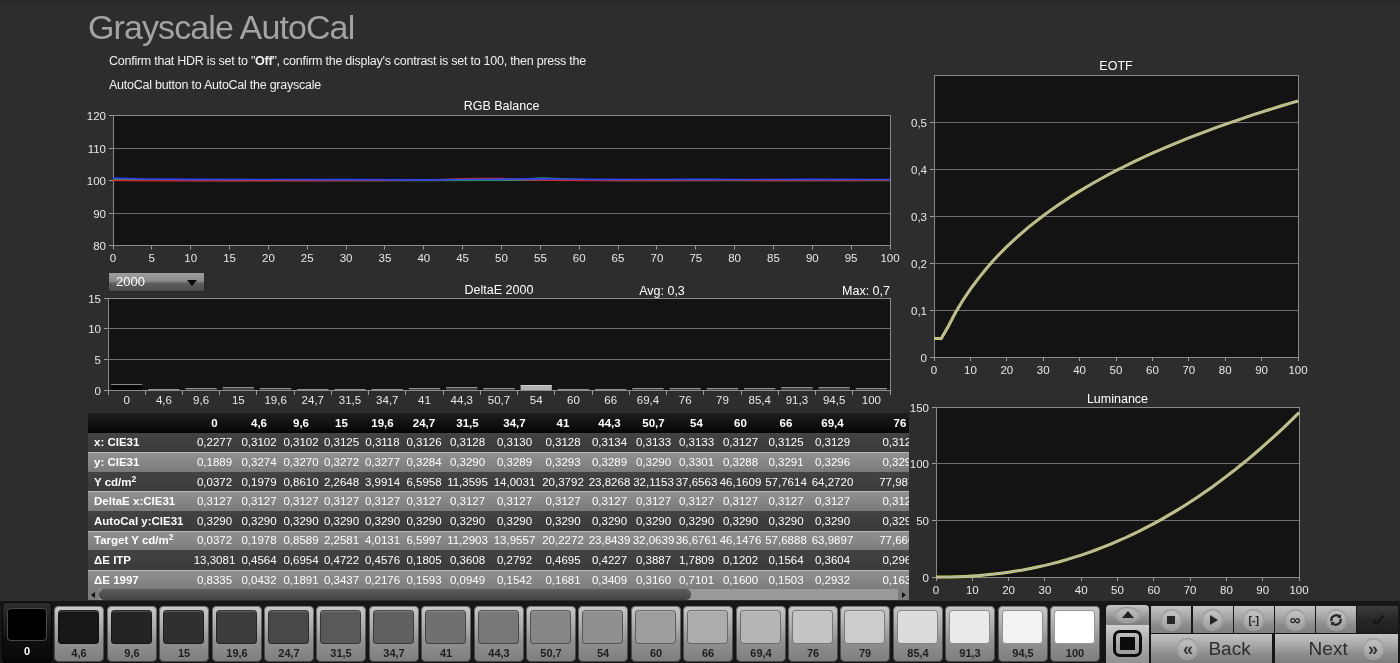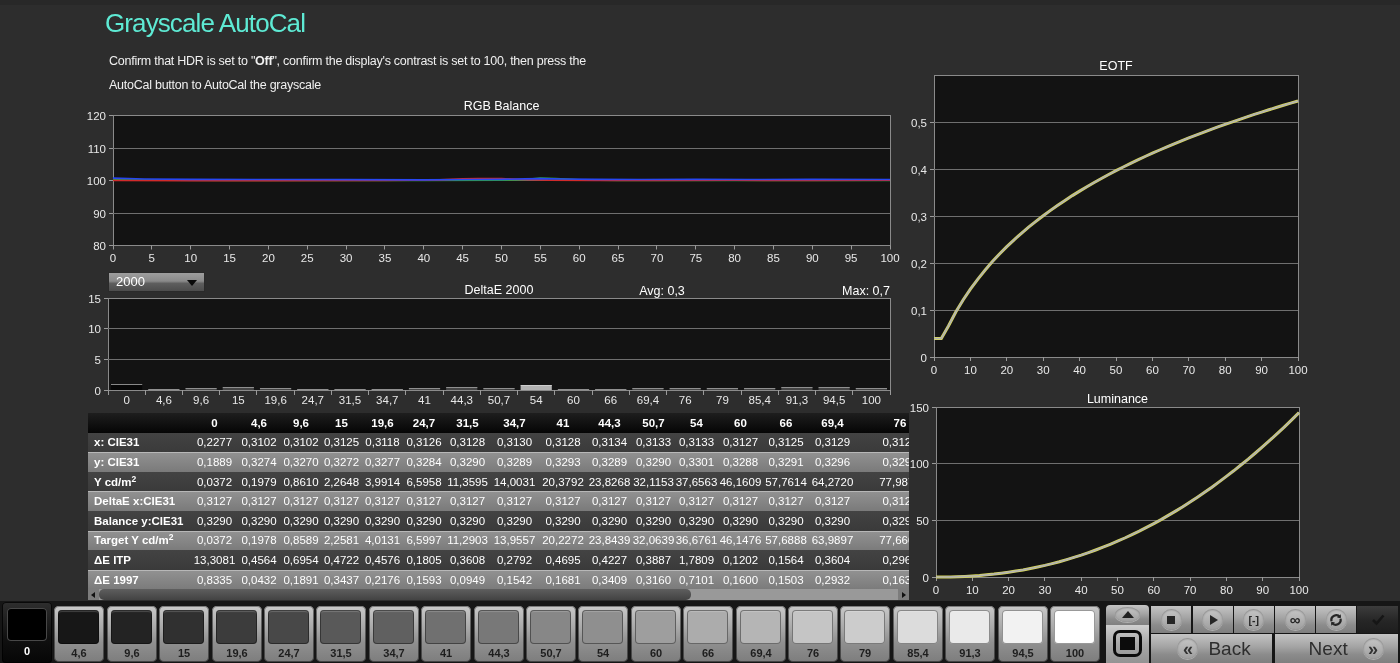--- a/index.html
+++ b/index.html
@@ -1,21 +1,21 @@
 <!DOCTYPE html>
 <html><head><meta charset="utf-8">
 <style>
 sup { font-size:8.5px; line-height:0; vertical-align:4px; }
 * { margin:0; padding:0; box-sizing:border-box; }
 html,body { width:1400px; height:663px; overflow:hidden; }
 body { background:#2d2d2d; font-family:"Liberation Sans", sans-serif; position:relative; }
 .abs { position:absolute; }
 .ax { font:11.5px "Liberation Sans",sans-serif; fill:#e8e8e8; }
 .tt { font:12.5px "Liberation Sans",sans-serif; fill:#ffffff; }
-#title { left:88px; top:8px; font-size:26px; color:#5eead4; letter-spacing:-0.9px;margin-left:17px; }
+#title { left:88px; top:8px; font-size:34px; color:#a3a3a3; letter-spacing:-0.9px; }
 #instr { left:109px; top:50px; font-size:12.5px; color:#f0f0f0; line-height:23.5px; letter-spacing:-0.25px; }
 #dd { left:108px; top:272px; width:97px; height:20px; background:linear-gradient(#9e9e9e,#8a8a8a 45%,#5e5e5e 58%,#4c4c4c); border:1px solid #2a2a2a; color:#fff; font-size:13px; line-height:18px; padding-left:7px; }
 #dd .arr { position:absolute; right:7px; top:7px; width:0; height:0; border-left:5px solid transparent; border-right:5px solid transparent; border-top:6px solid #0a0a0a; }
 #tblwrap { left:88px; top:413px; width:821px; height:177px; overflow:hidden; }
 table { border-collapse:collapse; table-layout:fixed; white-space:nowrap; width:856px; }
 td,th { font-size:11.5px; color:#fff; text-align:center; padding:0; height:19.6px; overflow:hidden; }
 th { font-weight:bold; }
 tr.hd { background:linear-gradient(#1e1e1e,#050505); }
 tr.dk { background:linear-gradient(#434343,#3a3a3a); }
 tr.lt { background:linear-gradient(#929292,#7a7a7a); box-shadow:inset 0 1px 0 rgba(255,255,255,0.35);margin-top:47px; }
@@ -390,21 +390,21 @@
           <td>0,3127</td>
           <td>0,3127</td>
           <td>0,3127</td>
           <td>0,3127</td>
           <td>0,3127</td>
           <td>0,3127</td>
           <td>0,3127</td>
           <td>0,3127</td>
         </tr>
 <tr class="dk">
-          <td class="lbl">Balance y:CIE31</td>
+          <td class="lbl">AutoCal y:CIE31</td>
           <td>0,3290</td>
           <td>0,3290</td>
           <td>0,3290</td>
           <td>0,3290</td>
           <td>0,3290</td>
           <td>0,3290</td>
           <td>0,3290</td>
           <td>0,3290</td>
           <td>0,3290</td>
           <td>0,3290</td>

